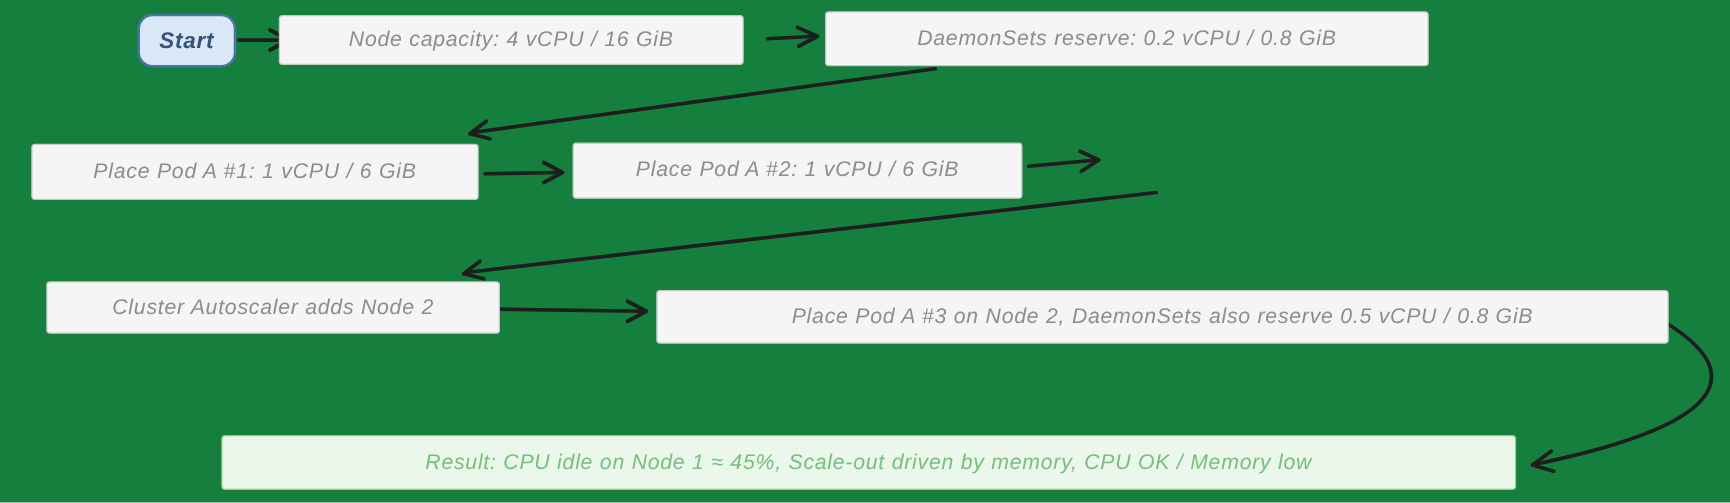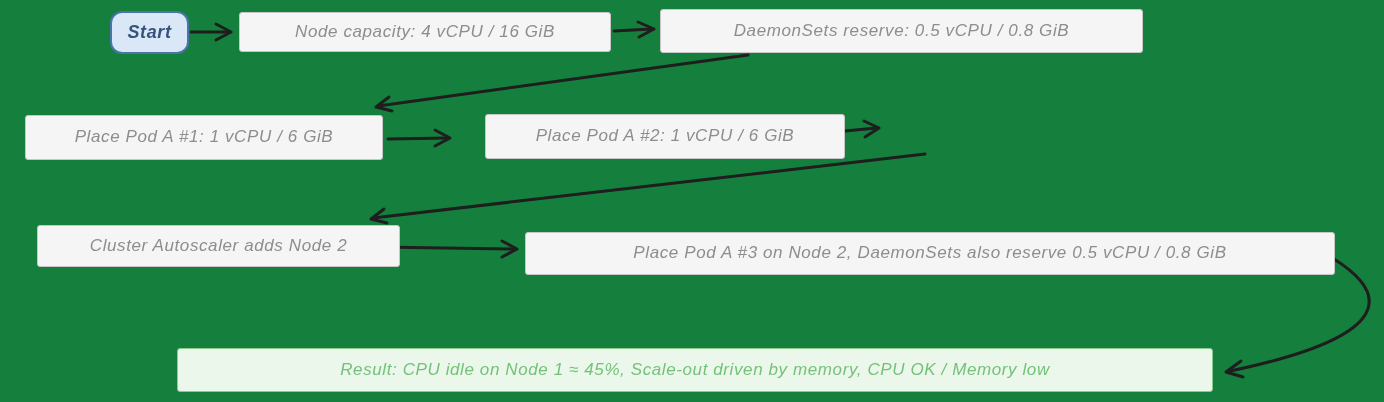--- a/index.html
+++ b/index.html
@@ -108,33 +108,33 @@
     <g>
       <path class="edge-line" d="M 1334 259 C 1388 293 1398 336 1230 371" stroke-width="3.4"></path>
       <path class="edge-line" d="M 1226 372 L 1243 377 M 1226 372 L 1241 361"></path>
     </g>
   </svg>
 
   <div class="node start" style="left:110px; top:11px; width:79px; height:43px;">
     <span>Start</span>
   </div>
 
-  <div class="node step" style="left:239px; top:12px; width:372px; height:40px;">
+  <div class="node step" style="left:223px; top:12px; width:372px; height:40px;">
     <span>Node capacity: 4 vCPU / 16 GiB</span>
   </div>
 
   <div class="node step" style="left:660px; top:9px; width:483px; height:44px;">
-    <span>DaemonSets reserve: 0.5 vCPU / 0.8 GiB</span>
+    <span>DaemonSets reserve: 0.2 vCPU / 0.8 GiB</span>
   </div>
 
   <div class="node step" style="left:25px; top:115px; width:358px; height:45px;text-align:center;">
     <span>Place Pod A #1: 1 vCPU / 6 GiB</span>
   </div>
 
-  <div class="node step" style="left:458px; top:114px; width:360px; height:45px;margin-left:27px;">
+  <div class="node step" style="left:458px; top:114px; width:360px; height:45px;">
     <span>Place Pod A #2: 1 vCPU / 6 GiB</span>
   </div>
 
 
   <div class="node step" style="left:10px; top:225px; width:363px; height:42px;margin-left:27px;">
     <span>Cluster Autoscaler adds Node 2</span>
   </div>
 
   <div class="node step" style="left:525px; top:232px; width:810px; height:43px;">
     <span>Place Pod A #3 on Node 2, DaemonSets also reserve 0.5 vCPU / 0.8 GiB</span>

